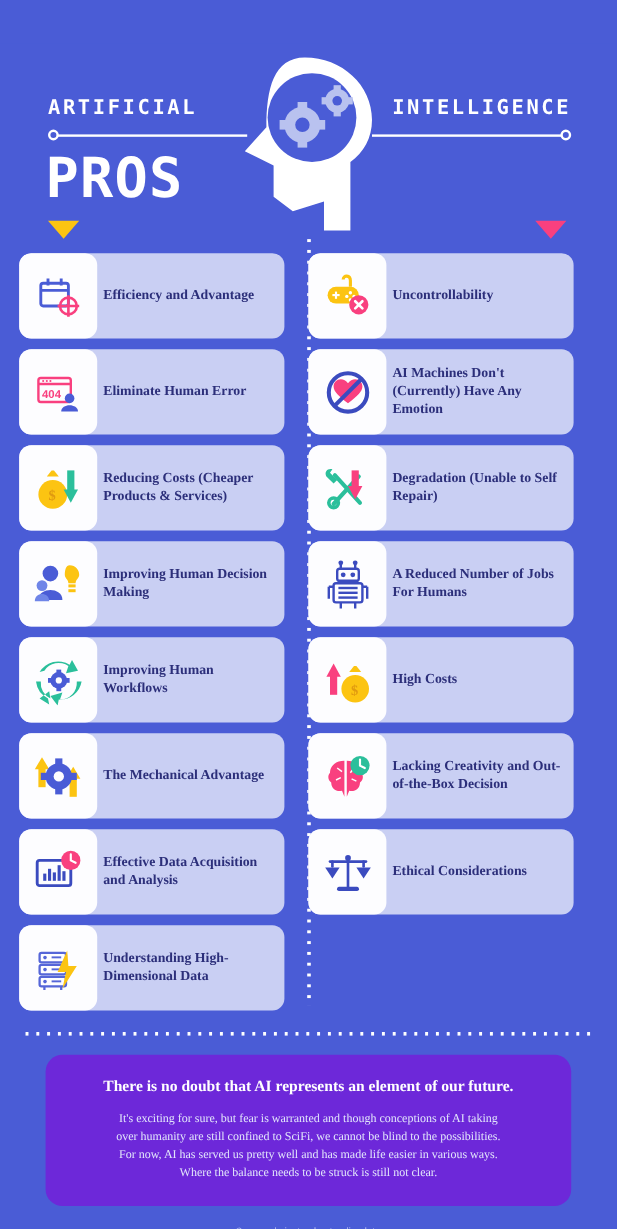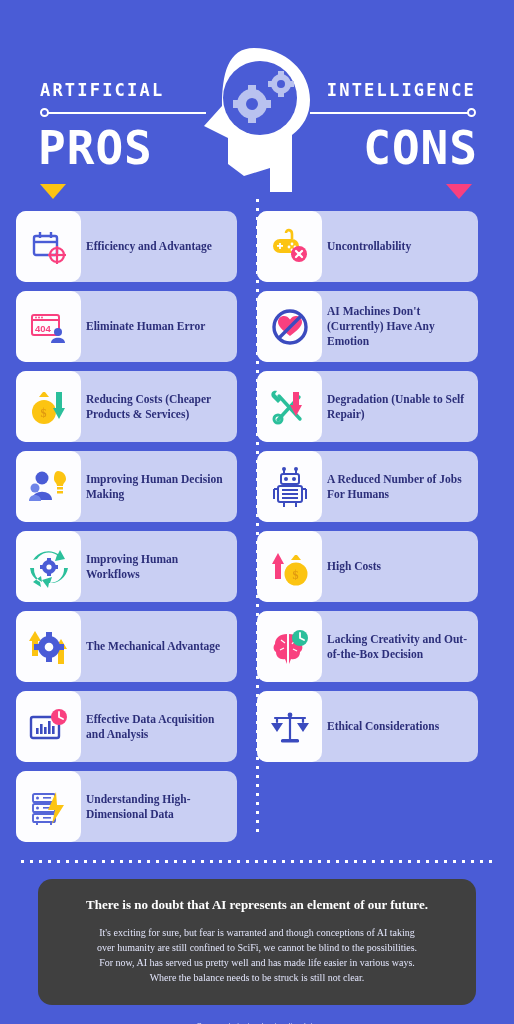--- a/index.html
+++ b/index.html
@@ -158,21 +158,21 @@
   .dotrule {
     margin: 18px 18px 0 18px;
     height: 3px;
     background-image: radial-gradient(circle, #ffffff 1.5px, transparent 1.6px);
     background-size: 9px 3px;
     background-repeat: repeat-x;
   }
 
   .panel {
     margin: 16px 38px 0 38px;
-    background: #404040;
+    background: #6d28d9;
     border-radius: 14px;
     padding: 18px 22px 20px 22px;
     text-align: center;
   }
   .panel-title {
     font-family: "Liberation Serif", serif;
     font-weight: bold;
     font-size: 13px;
     color: #ffffff;
     margin-bottom: 12px;
@@ -207,21 +207,20 @@
 
     <div class="kicker kicker-left">ARTIFICIAL</div>
     <div class="kicker kicker-right">INTELLIGENCE</div>
 
     <div class="rule rule-left"></div>
     <div class="rule rule-right"></div>
     <div class="rule-dot rule-dot-left"></div>
     <div class="rule-dot rule-dot-right"></div>
 
     <div class="bigword bigword-left">PROS</div>
-    <div class="bigword bigword-right">CONS</div>
 
     <div class="tri tri-left"></div>
     <div class="tri tri-right"></div>
 
     <div class="brainwrap">
       <svg viewBox="0 0 130 160" width="130" height="160" aria-hidden="true">
         <path fill="#ffffff" d="M62 6 C93 6 118 29 118 58 C118 73 111 85 100 93 L100 150 L78 150 L78 126 L52 134 L36 122 L36 96 L12 84 L30 64 C30 32 36 6 62 6 Z"></path>
         <circle cx="68" cy="56" r="37" fill="#4a5cd6"></circle>
         <g fill="#b9c2ef">
           <circle cx="60" cy="62" r="15"></circle>

